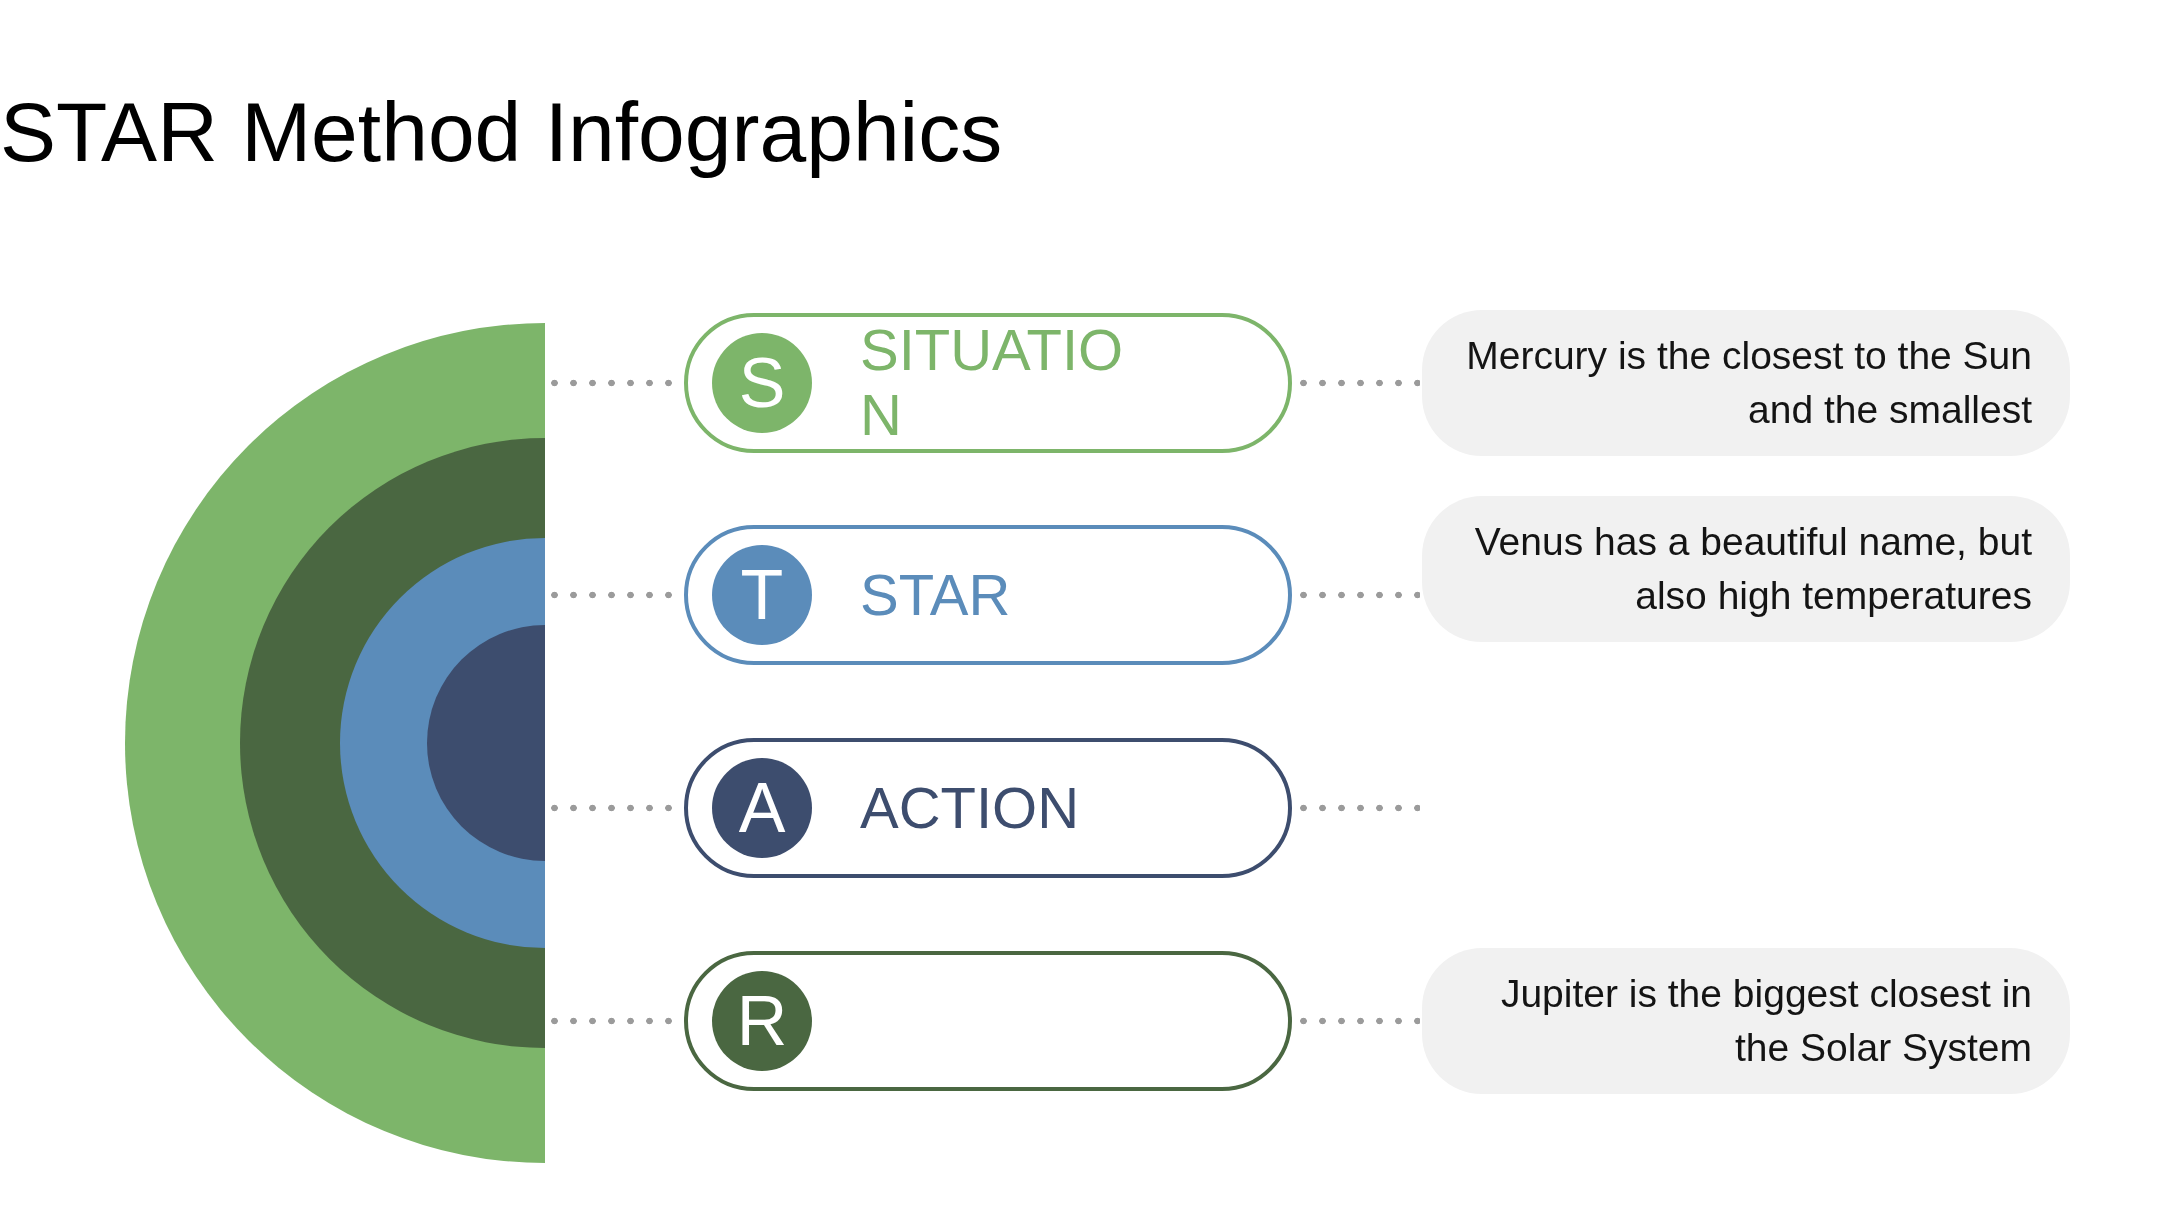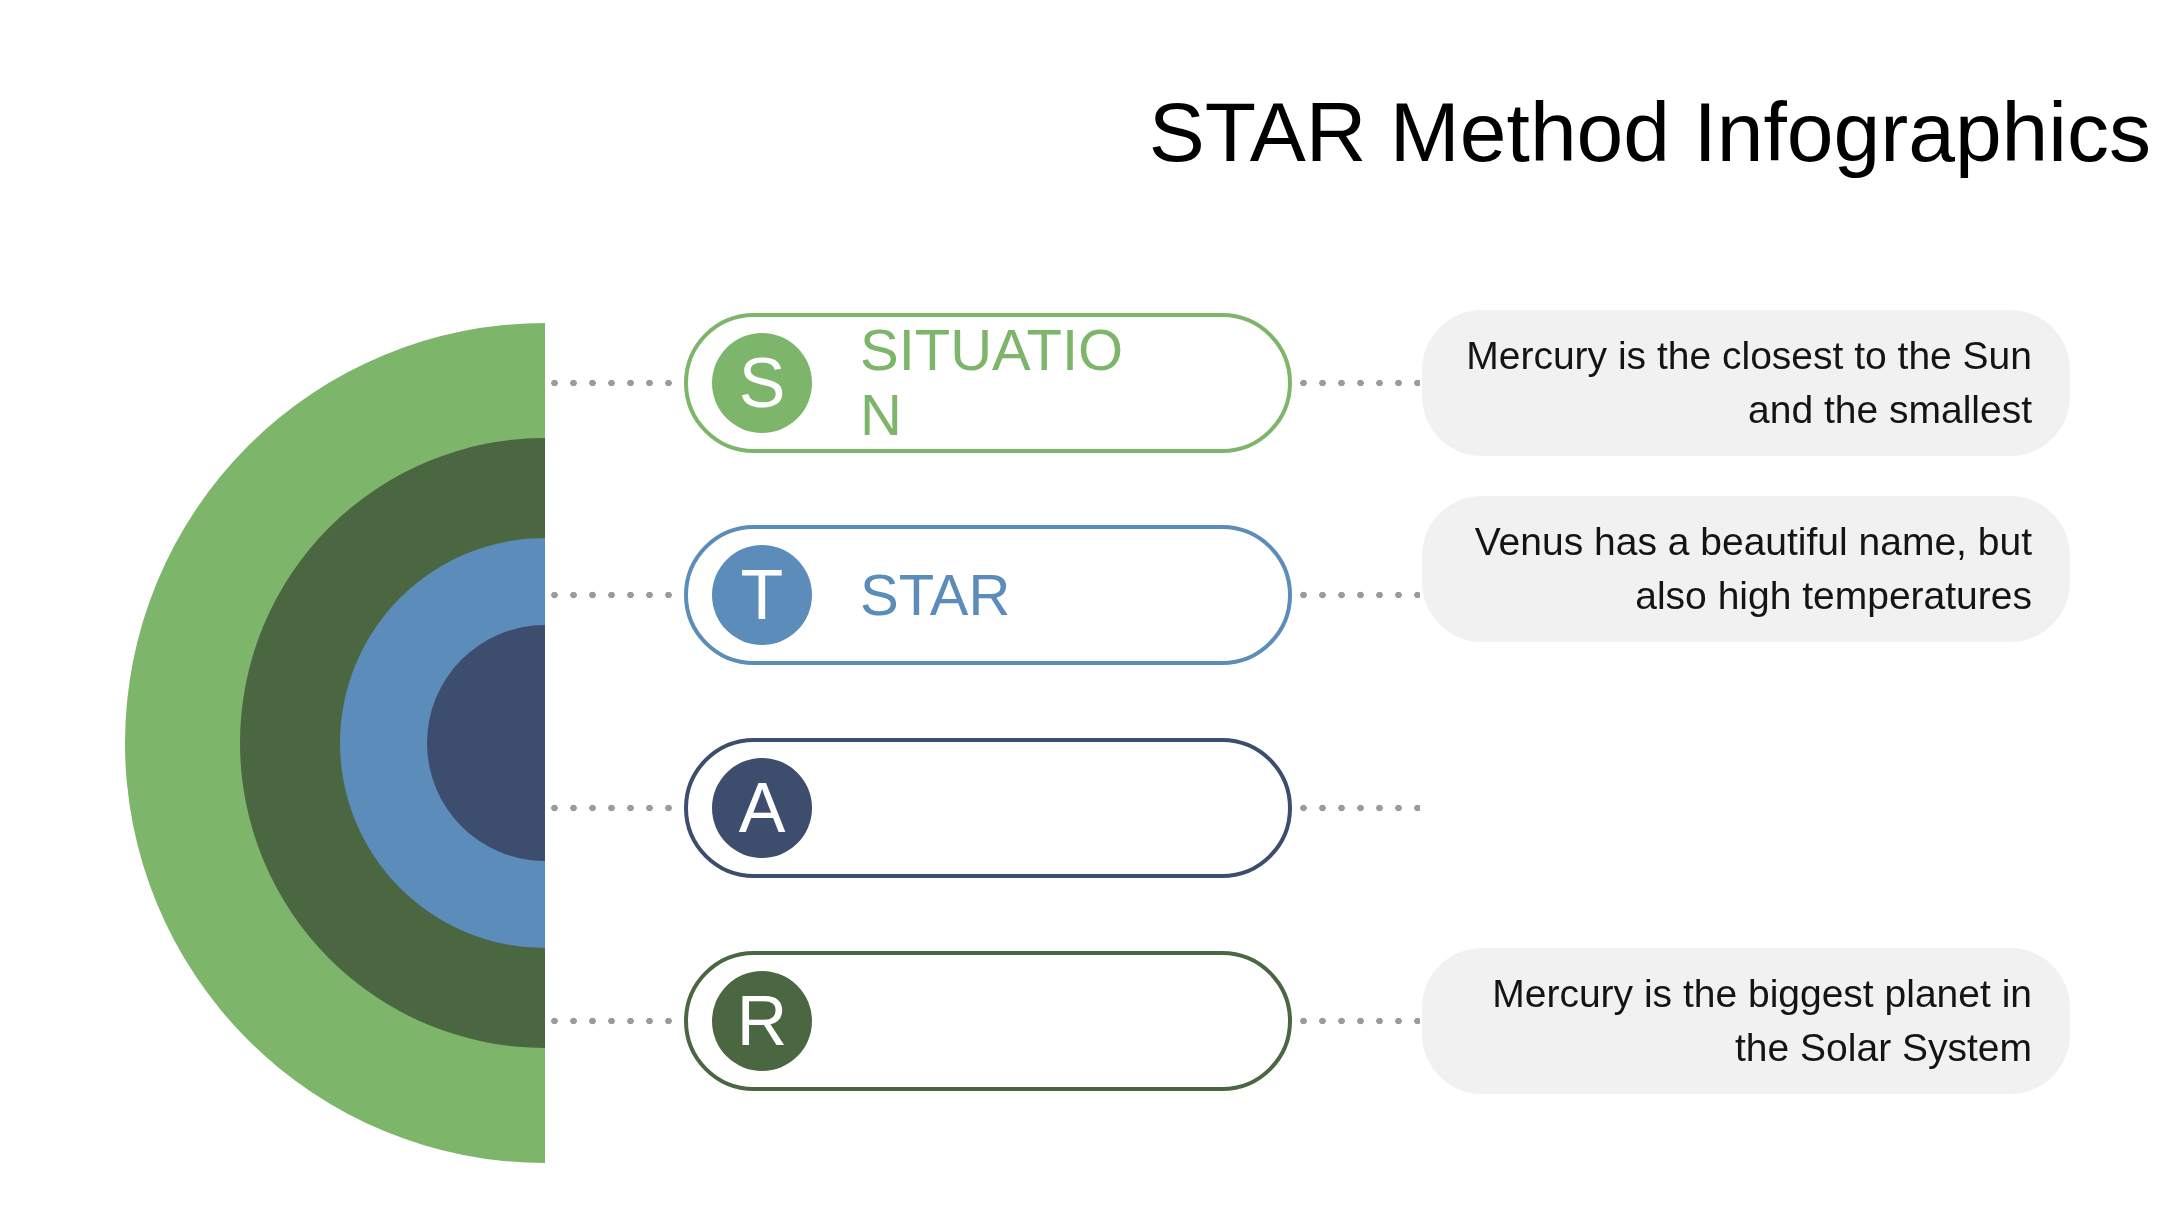--- a/index.html
+++ b/index.html
@@ -10,21 +10,21 @@
     background: var(--background, #ffffff);
     font-family: "Liberation Sans", sans-serif;
     overflow: hidden;
   }
 
   .title {
     position: absolute;
     left: 0; right: 9px;
     top: 90px;
     margin: 0;
-    text-align: right;
+    text-align: left;
     font-size: 84px;
     font-weight: 400;
     color: #000000;
     line-height: 1;
     letter-spacing: 0;
   }
 
   
   .ring { position: absolute; }
   .ring0 { left: 125px; top: 323px; width: 420px; height: 840px; border-radius: 420px 0 0 420px; }
@@ -151,27 +151,28 @@
   <div class="connector conn-right cy1"></div>
   <div class="card c1">
     <p>Venus has a beautiful name, but also high temperatures</p>
   </div>
 
   <div class="connector conn-left cy2"></div>
   <div class="pill p2" style="--c: #3d4d6e;">
     <div class="badge">
       <span>A</span>
     </div>
+    <div class="pill-label">ACTION</div>
   </div>
   <div class="connector conn-right cy2"></div>
 
   <div class="connector conn-left cy3"></div>
   <div class="pill p3" style="--c: #4a6741;">
     <div class="badge">
       <span>R</span>
     </div>
   </div>
   <div class="connector conn-right cy3"></div>
   <div class="card c3">
-    <p>Mercury is the biggest planet in the Solar System</p>
+    <p>Jupiter is the biggest closest in the Solar System</p>
   </div>
 
 </div>
 
 </body></html>

